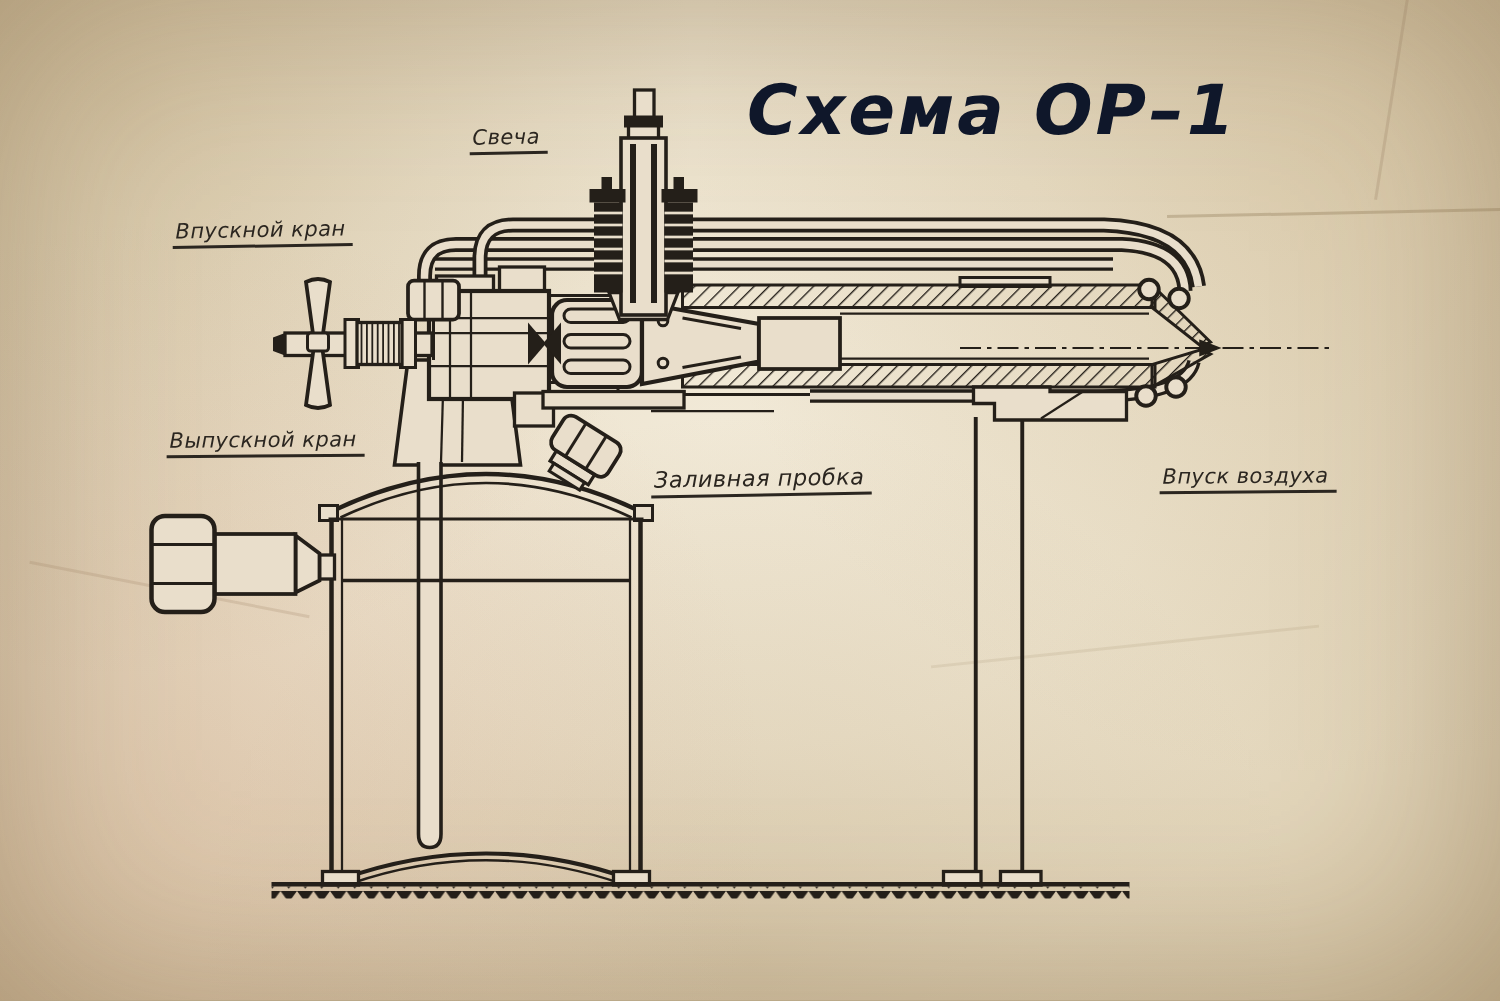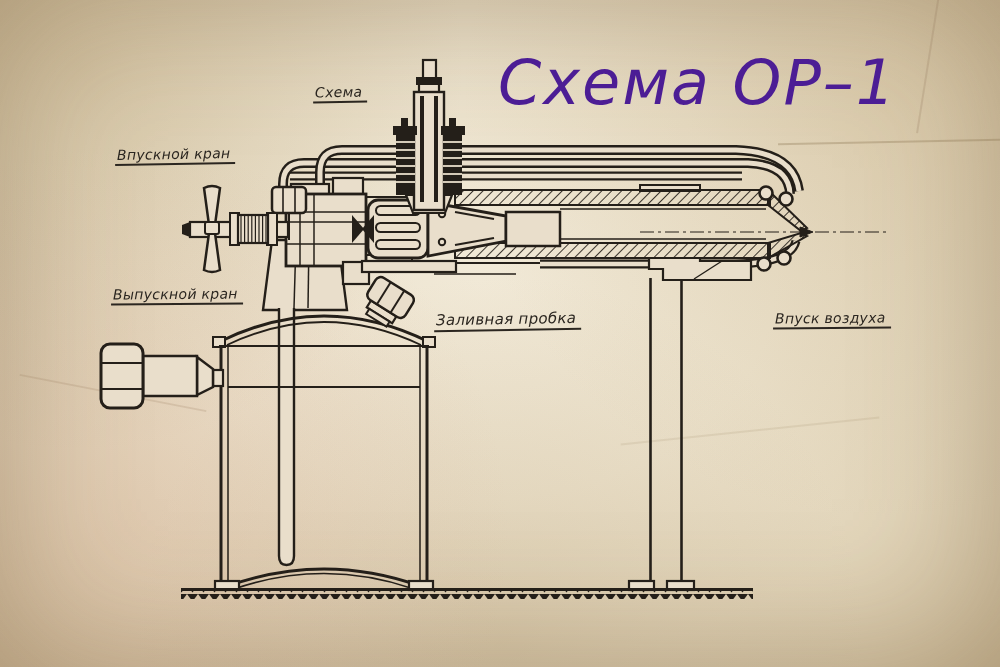--- a/index.html
+++ b/index.html
@@ -17,22 +17,22 @@
   .crease-a{left:778px;top:141px;width:226px;height:2px;transform:rotate(-1.2deg);
             background:rgba(130,105,70,.30);}
   .crease-b{left:927px;top:-6px;width:2px;height:140px;transform:rotate(9deg);
             background:rgba(140,115,85,.22);}
   .crease-c{left:18px;top:392px;width:190px;height:2px;transform:rotate(11deg);
             background:rgba(150,120,90,.20);}
   .crease-d{left:620px;top:430px;width:260px;height:2px;transform:rotate(-6deg);
             background:rgba(150,125,95,.14);}
   svg.drawing{position:absolute;left:0;top:0;}
   .title{position:absolute;left:498px;top:46px;width:400px;
-         font-style:italic;font-weight:normal;font-size:62px;letter-spacing:2px;
-         color:#4c1d95;white-space:nowrap;}
+         font-style:italic;font-weight:bold;font-size:46px;letter-spacing:2px;
+         color:#0f172a;white-space:nowrap;}
   .lbl{position:absolute;font-style:italic;font-size:14px;letter-spacing:.3px;
        color:#2b2620;border-bottom:2px solid #2b2620;padding:0 5px 1px 2px;
        white-space:nowrap;}
   .lbl-svecha{left:313px;top:84px;transform:rotate(-1deg);}
   .lbl-vpusknoy{left:115px;top:146px;transform:rotate(-1deg);}
   .lbl-vypusknoy{left:111px;top:286px;transform:rotate(-0.5deg);}
   .lbl-zalivnaya{left:434px;top:310px;font-size:15px;transform:rotate(-1deg);}
   .lbl-vozdukh{left:773px;top:310px;transform:rotate(-0.5deg);}
 </style>
 </head>
@@ -221,18 +221,18 @@
       <rect x="449" y="118" width="7" height="8" fill="#241f19" stroke="none"></rect>
     </g>
 
     <g>
       <line x1="181" y1="589.5" x2="753" y2="589.5" stroke="#241f19" stroke-width="3"></line>
       <rect x="181" y="591" width="572" height="8" fill="url(#teeth)"></rect>
     </g>
   </svg>
 
   <div class="title">Схема ОР–1</div>
-  <div class="lbl lbl-svecha">Схема</div>
+  <div class="lbl lbl-svecha">Свеча</div>
   <div class="lbl lbl-vpusknoy">Впускной кран</div>
   <div class="lbl lbl-vypusknoy">Выпускной кран</div>
   <div class="lbl lbl-zalivnaya">Заливная пробка</div>
   <div class="lbl lbl-vozdukh">Впуск воздуха</div>
 </div>
 
 </body></html>

